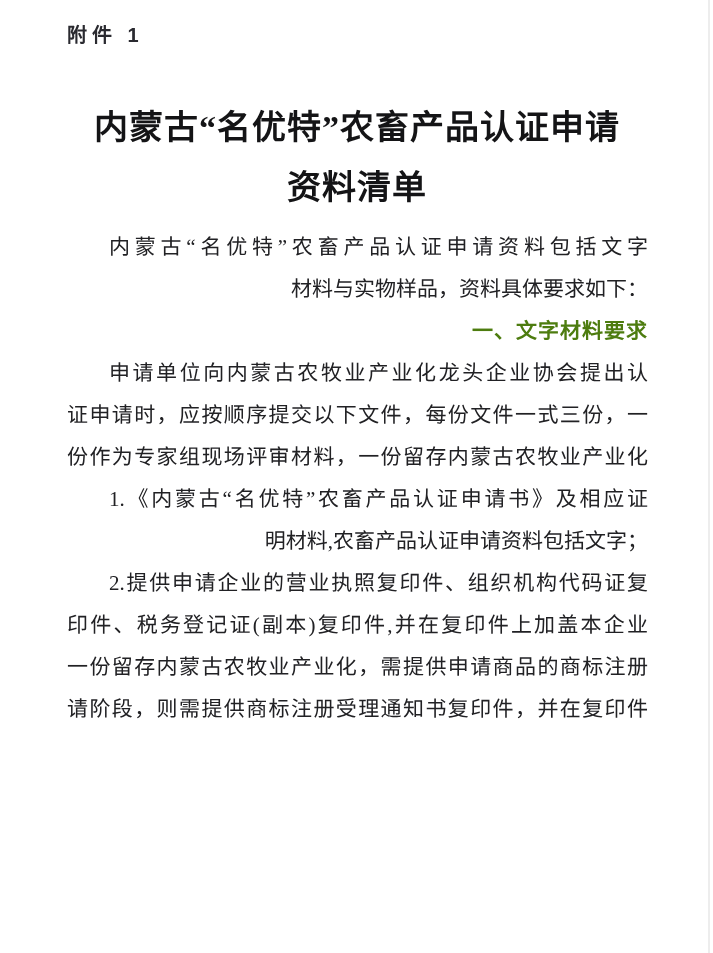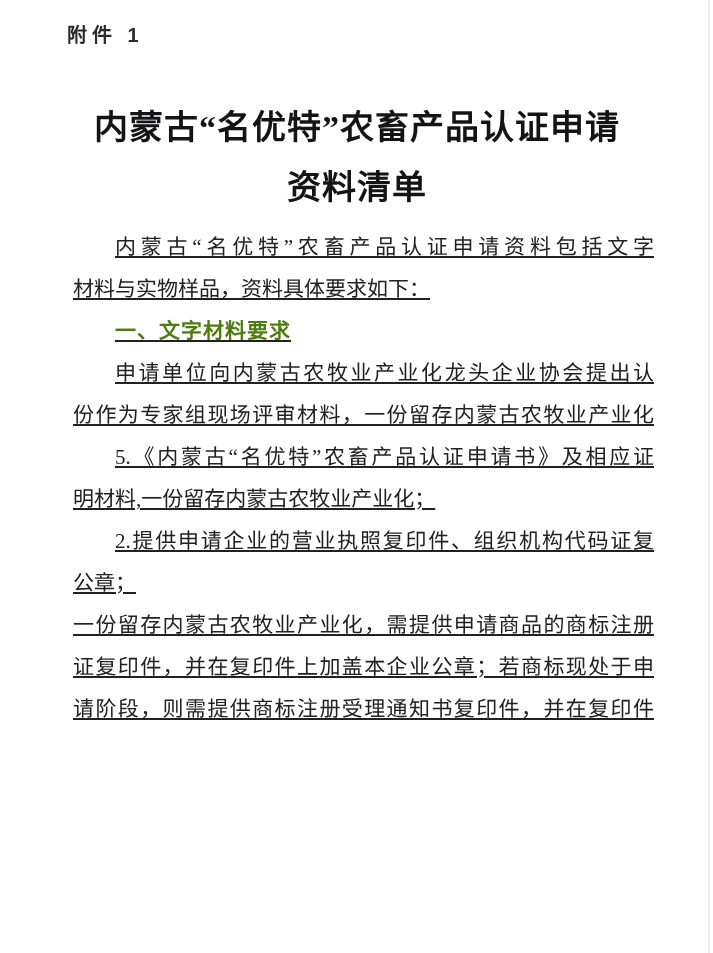--- a/index.html
+++ b/index.html
@@ -34,30 +34,29 @@
     top: 98px;
     text-align: center;
     font-size: 34px;
     line-height: 60px;
     font-weight: 700;
     letter-spacing: 1px;
     color: #141416;
   }
   .doc-body {
     position: absolute;
-    left: 73px;
+    left: 67px;
     top: 226px;
     width: 581px;
     font-size: 21px;
-    text-decoration: underline;
   }
   .line {
     height: 42px;
     line-height: 42px;
-    text-align: left;
+    text-align: right;
     overflow: visible;
   }
   .line.justify {
     text-align: justify;
     text-align-last: justify;
     text-justify: inter-character;
   }
   .line.indent {
     text-indent: 2em;
   }
@@ -86,24 +85,24 @@
   <div class="title">
     <div>内蒙古“名优特”农畜产品认证申请</div>
     <div>资料清单</div>
   </div>
 
   <div class="doc-body" id="doc-body">
       <div class="line indent justify">内蒙古“名优特”农畜产品认证申请资料包括文字</div>
       <div class="line">材料与实物样品，资料具体要求如下：</div>
       <div class="line indent heading-line">一、文字材料要求</div>
       <div class="line indent justify">申请单位向内蒙古农牧业产业化龙头企业协会提出认</div>
+      <div class="line justify">证申请时，应按顺序提交以下文件，每份文件一式三份，一</div>
       <div class="line justify">份作为专家组现场评审材料，一份留存内蒙古农牧业产业化</div>
-      <div class="line indent justify">5.《内蒙古“名优特”农畜产品认证申请书》及相应证</div>
-      <div class="line">明材料,一份留存内蒙古农牧业产业化；</div>
+      <div class="line indent justify">1.《内蒙古“名优特”农畜产品认证申请书》及相应证</div>
+      <div class="line">明材料,农畜产品认证申请资料包括文字；</div>
       <div class="line indent justify">2.提供申请企业的营业执照复印件、组织机构代码证复</div>
-      <div class="line">公章；</div>
+      <div class="line justify">印件、税务登记证(副本)复印件,并在复印件上加盖本企业</div>
       <div class="line justify">一份留存内蒙古农牧业产业化，需提供申请商品的商标注册</div>
-      <div class="line justify">证复印件，并在复印件上加盖本企业公章；若商标现处于申</div>
       <div class="line justify">请阶段，则需提供商标注册受理通知书复印件，并在复印件</div>
     </div>
 
   <div class="scan-edge"></div>
 </div>
 
 </body></html>

